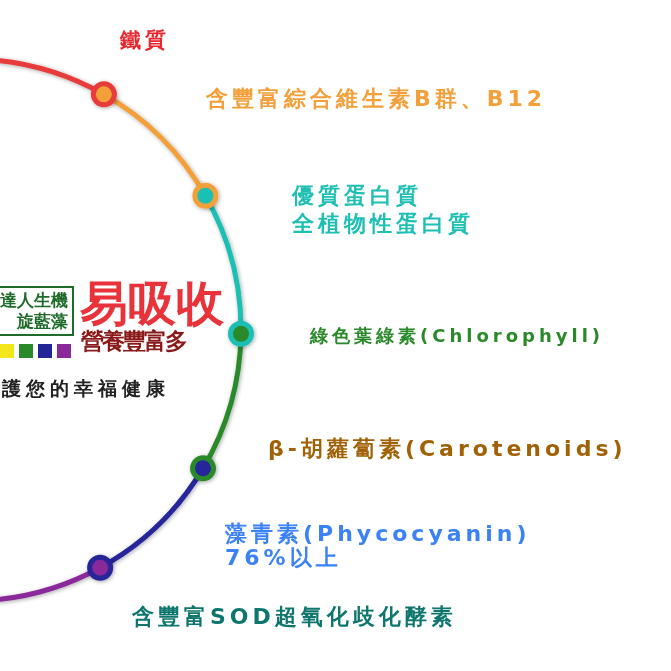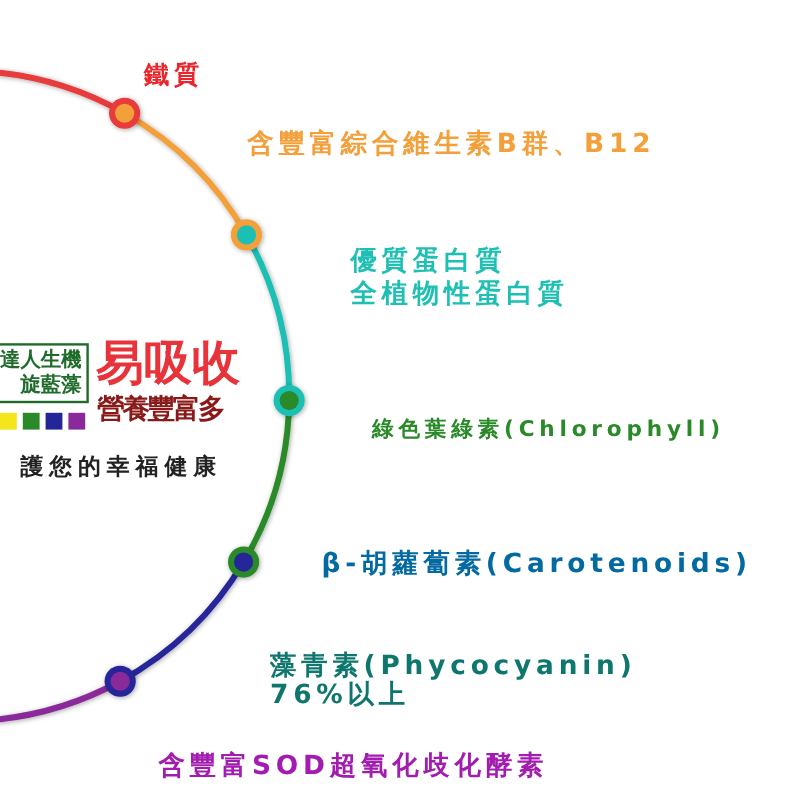--- a/index.html
+++ b/index.html
@@ -1,29 +1,29 @@
 <!DOCTYPE html>
 <html><head>
 <meta charset="utf-8">
 <style>
   html, body { margin: 0; padding: 0; }
   body { width: 671px; height: 671px; background: #ffffff; position: relative; overflow: hidden;
          font-family: "DejaVu Sans", sans-serif; }
   .arc-svg { position: absolute; left: 0; top: 0; }
-  .label { position: absolute; font-weight: bold; letter-spacing: 4px; white-space: nowrap; line-height: 1.15; margin-top: 22px; }
+  .label { position: absolute; font-weight: bold; letter-spacing: 4px; white-space: nowrap; line-height: 1.15; }
   .logo-box { position: absolute; left: -14px; top: 286px; width: 88px; height: 50px; border: 2px solid #1f6b2a;
               box-sizing: border-box; color: #1f6b2a; font-weight: bold; font-size: 17px; line-height: 21px;
               text-align: right; padding-right: 4px; padding-top: 2px; }
   .swatches { position: absolute; top: 344px; left: 0; display: flex; gap: 5px; }
   .swatch { width: 14px; height: 14px; }
-  .slogan-big { position: absolute; left: 80px; top: 280px; font-size: 40px; color: #e8333a; font-weight: bold;
+  .slogan-big { position: absolute; left: 80px; top: 280px; font-size: 48px; color: #e8333a; font-weight: bold;
                 letter-spacing: 0px; line-height: 46px; }
   .slogan-sub { position: absolute; left: 81px; top: 328px; font-size: 23px; color: #8a1a1a; font-weight: bold;
                 letter-spacing: -2px; line-height: 26px; }
-  .tagline { position: absolute; left: 17px; top: 376px; font-size: 19px; color: #222; font-weight: bold; letter-spacing: 5px; }
+  .tagline { position: absolute; left: 2px; top: 376px; font-size: 19px; color: #222; font-weight: bold; letter-spacing: 5px; }
 </style>
 </head>
 <body>
 
 <svg class="arc-svg" width="671" height="671" viewBox="0 0 671 671">
   <defs>
     <filter id="sh" x="-20%" y="-20%" width="140%" height="140%">
       <feGaussianBlur in="SourceAlpha" stdDeviation="2"></feGaussianBlur>
       <feOffset dx="1" dy="1"></feOffset>
       <feComponentTransfer>
@@ -61,28 +61,28 @@
 
 <div class="label" style="left:206px; top:86px; font-size:22px; color:#f3a03a;">含豐富綜合維生素B群、B12</div>
 
 <div class="label" style="left:292px; top:182px; font-size:22px; color:#1fbfb3; line-height:28px;">
   <div>優質蛋白質</div>
   <div>全植物性蛋白質</div>
 </div>
 
 <div class="label" style="left:310px; top:326px; font-size:18px; color:#2a8a2a;">綠色葉綠素(Chlorophyll)</div>
 
-<div class="label" style="left:268px; top:436px; font-size:22px; color:#0369a1;">β-胡蘿蔔素(Carotenoids)</div>
+<div class="label" style="left:268px; top:436px; font-size:22px; color:#a16207;">β-胡蘿蔔素(Carotenoids)</div>
 
-<div class="label" style="left:225px; top:522px; font-size:22px; color:#0f766e; line-height:24px;">
+<div class="label" style="left:225px; top:522px; font-size:22px; color:#3b82f6; line-height:24px;">
   <div>藻青素(Phycocyanin)</div>
   <div>76%以上</div>
 </div>
 
-<div class="label" style="left:132px; top:604px; font-size:22px; color:#a21caf;">含豐富SOD超氧化歧化酵素</div>
+<div class="label" style="left:132px; top:604px; font-size:22px; color:#0f766e;">含豐富SOD超氧化歧化酵素</div>
 
 <div class="logo-box">
   <div>達人生機</div>
   <div>旋藍藻</div>
 </div>
 <div class="swatches">
   <div class="swatch" style="background:#f3e61a;"></div>
   <div class="swatch" style="background:#2a8a2a;"></div>
   <div class="swatch" style="background:#25259a;"></div>
   <div class="swatch" style="background:#8a2a9a;"></div>

